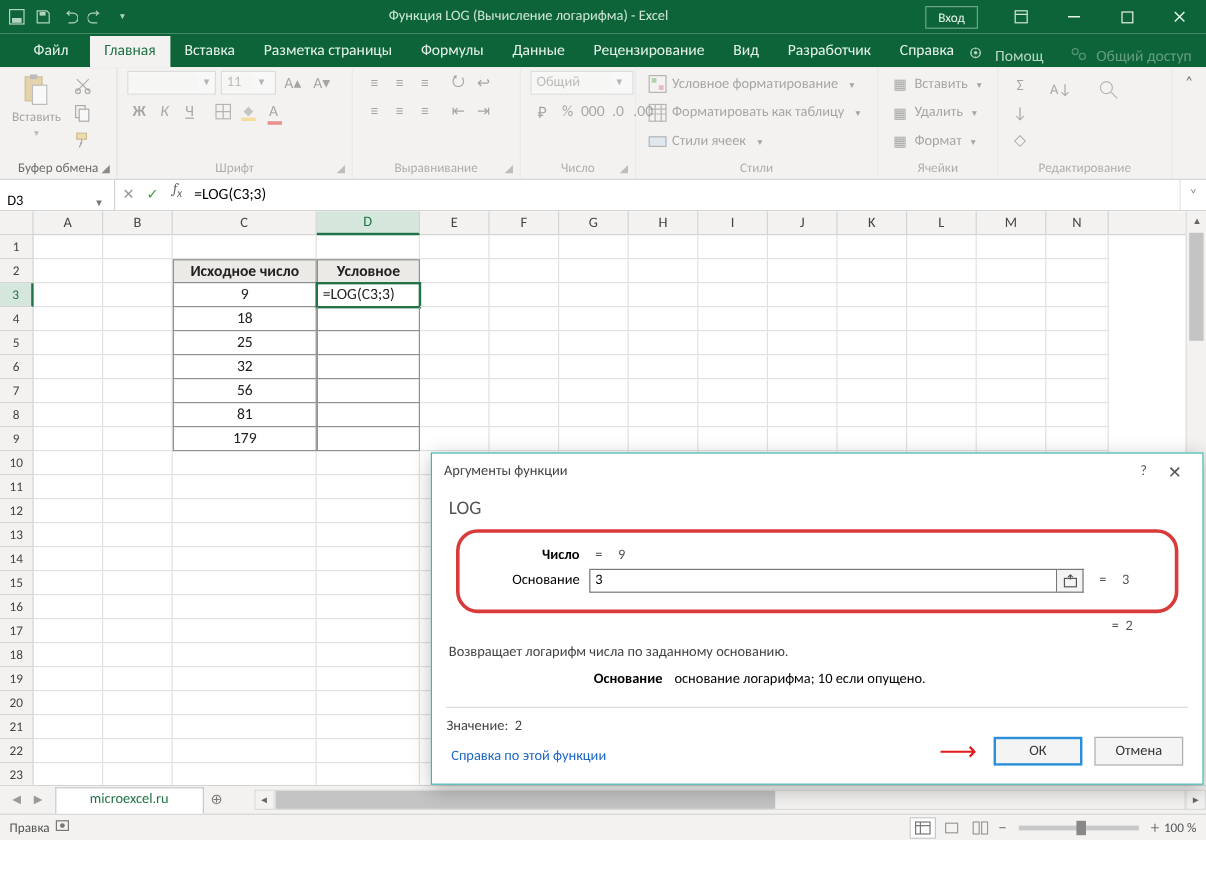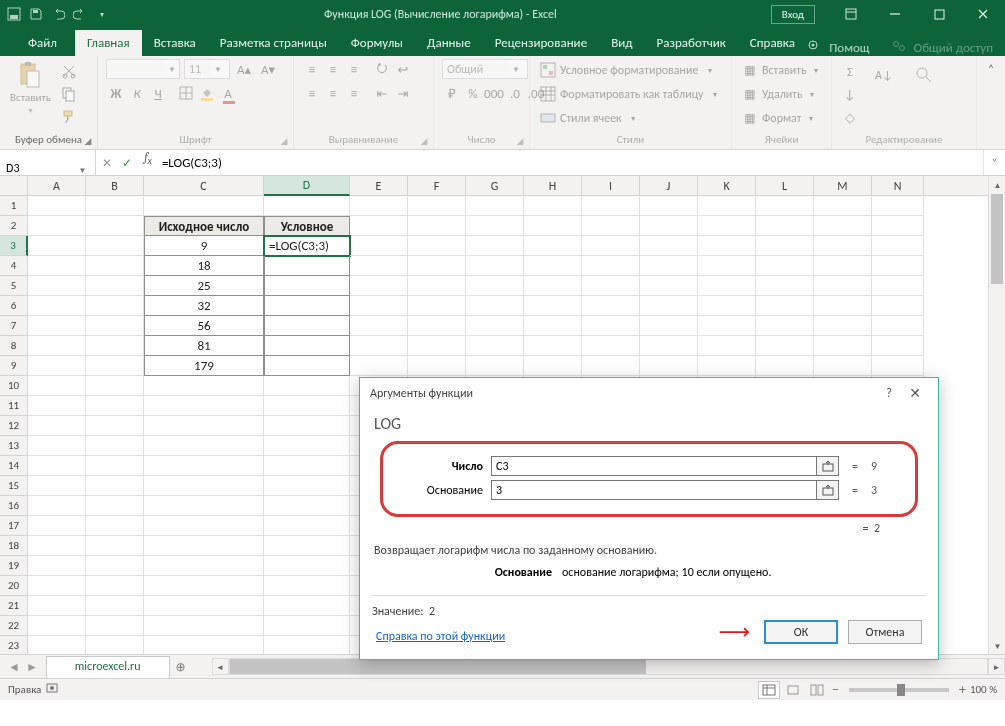--- a/index.html
+++ b/index.html
@@ -66,21 +66,21 @@
 .hsb-track{flex:1;height:17px;background:#f3f2f1;border:1px solid #dcdcdc;position:relative}
 .hsb-thumb{position:absolute;left:0;top:0;bottom:0;width:55%;background:#c4c4c4}
 .hsb-arr{width:17px;height:17px;display:flex;align-items:center;justify-content:center;font-size:8px;color:#666;border:1px solid #dcdcdc}
 .statusbar{height:22px;background:#f3f2f1;border-top:1px solid #d4d4d4;display:flex;align-items:center;font-size:11px;color:#555;padding:0 8px;gap:4px}
 .statusbar .spacer{flex:1}
 .view-btns{display:flex;gap:2px}
 .view-btn{width:22px;height:18px;display:flex;align-items:center;justify-content:center;border:1px solid transparent}
 .view-btn.on{border-color:#c8c8c8;background:#fff}
 .zoom-slider{width:100px;height:4px;background:#c8c8c8;position:relative;margin:0 6px}
 .zoom-thumb{position:absolute;left:48%;top:-4px;width:8px;height:12px;background:#888}
-.dialog{position:absolute;left:359px;top:377px;width:580px;background:#fff;border:1px solid #3eb5b0;box-shadow:0 4px 16px rgba(0,0,0,.25)}
+.dialog{position:absolute;left:359px;top:377px;width:644px;background:#fff;border:1px solid #3eb5b0;box-shadow:0 4px 16px rgba(0,0,0,.25)}
 .dlg-title{height:30px;display:flex;align-items:center;padding:0 10px;font-size:12px;color:#444}
 .dlg-title .sp{flex:1}
 .dlg-x{width:26px;text-align:center;font-size:14px;color:#555;cursor:pointer}
 .dlg-body{padding:4px 12px 10px}
 .func-name{font-size:16px;color:#555;margin:2px 0 8px 2px}
 .arg-box{border:3px solid #d93a3a;border-radius:18px;padding:8px 14px 10px;margin:0 8px}
 .arg-row{display:flex;align-items:center;gap:8px;margin:4px 0}
 .arg-label{width:86px;text-align:right;font-size:12px}
 .arg-label.bold{font-weight:bold}
 .arg-input{flex:1;display:flex}
@@ -88,21 +88,21 @@
 .arg-pick{width:22px;height:20px;border:1px solid #777;border-left:0;display:flex;align-items:center;justify-content:center;background:#f4f4f4}
 .arg-eq{width:16px;text-align:center;color:#555}
 .arg-val{width:30px;color:#555;font-size:12px}
 .result-eq{text-align:right;padding-right:46px;margin:4px 0 6px;color:#555}
 .desc{font-size:12px;color:#444;margin:8px 2px}
 .desc2{display:flex;gap:10px;margin:6px 2px 16px;font-size:12px}
 .desc2 .k{font-weight:bold;width:178px;text-align:right}
 .hr{height:1px;background:#dcdcdc;margin:8px 0}
 .dlg-foot{display:flex;align-items:center;padding:0 4px 4px}
 .valline{font-size:12px;color:#444}
-.helplink{color:#1a66c9;font-size:12px;text-decoration:underline;cursor:pointer;margin-top:8px}
+.helplink{color:#1a66c9;font-size:12px;cursor:pointer;margin-top:8px}
 .dlg-btns{margin-left:auto;display:flex;gap:10px;align-items:center}
 .arrow-to{color:#e21b1b;font-size:22px;margin-right:6px;letter-spacing:-2px}
 .dlg-btn{min-width:74px;height:24px;border:1px solid #adadad;background:#f4f4f4;font-size:12px;color:#333;cursor:pointer}
 .dlg-btn.primary{border:2px solid #2a8fd8}
 
 .wA{width:58px}.wB{width:58px}.wC{width:120px}.wD{width:86px}
 .wE,.wF,.wG,.wH,.wI,.wJ,.wK,.wL,.wM{width:58px}.wN{width:52px}
 </style>
 </head>
 <body>
@@ -879,29 +879,20 @@
     <span>Аргументы функции</span>
     <span class="sp"></span>
     <span style="width:26px;text-align:center;color:#555">?</span>
     <span class="dlg-x">✕</span>
   </div>
   <div class="dlg-body">
     <div class="func-name">LOG</div>
     <div class="arg-box">
       <div class="arg-row">
         <div class="arg-label bold">Число</div>
-        <div class="arg-input">
-            <input value="C3" style="">
-            <span class="arg-pick">
-              <svg width="12" height="12">
-                <rect x="1" y="4" width="10" height="7" fill="none" stroke="#555"></rect>
-                <path d="M6 1v4M4 3l2-2 2 2" stroke="#555" fill="none"></path>
-              </svg>
-            </span>
-          </div>
         <span class="arg-eq">=</span>
         <span class="arg-val">9</span>
       </div>
       <div class="arg-row">
         <div class="arg-label">Основание</div>
         <div class="arg-input">
             <input value="3" style="">
             <span class="arg-pick">
               <svg width="12" height="12">
                 <rect x="1" y="4" width="10" height="7" fill="none" stroke="#555"></rect>

